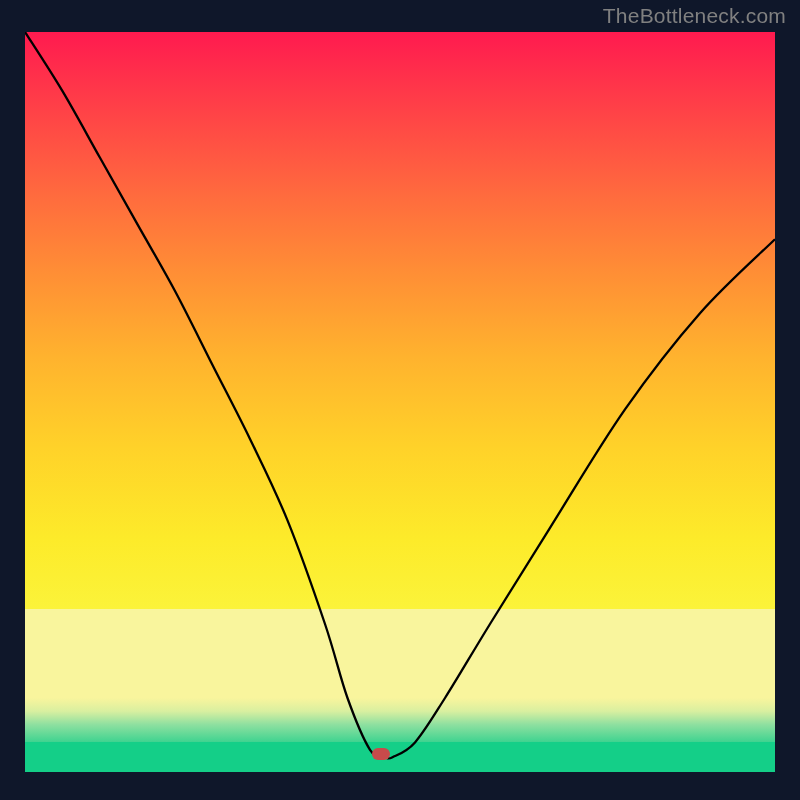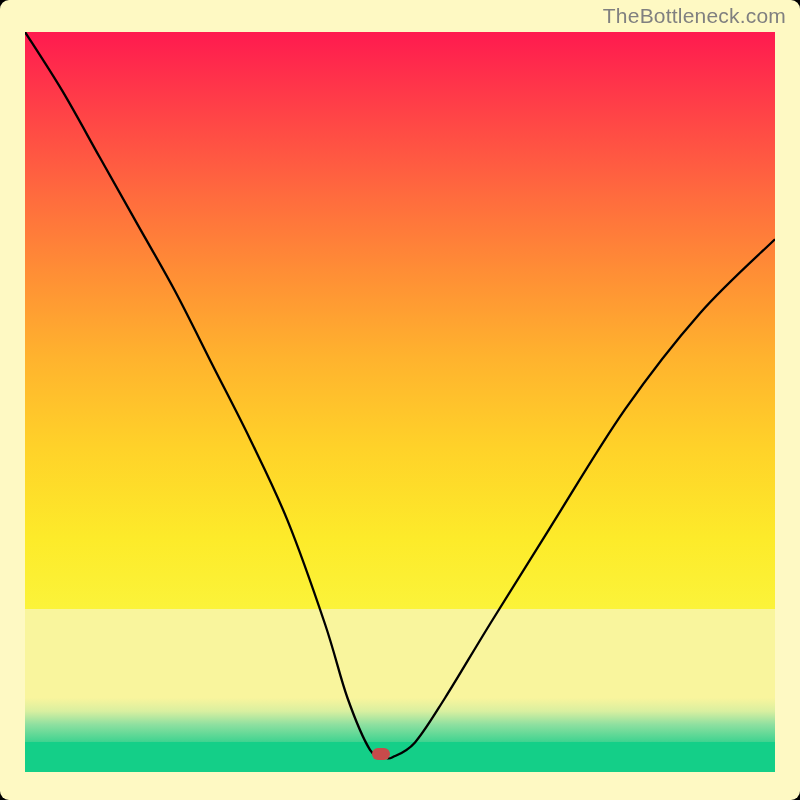--- a/index.html
+++ b/index.html
@@ -8,22 +8,21 @@
     width: 800px;
     height: 800px;
     background: #000;
     overflow: hidden;
     font-family: Arial, Helvetica, sans-serif;
   }
   .frame {
     position: relative;
     width: 800px;
     height: 800px;
-    background: #fef9c3;
-    border-radius: 9px;
+    background: #0f172a;
   }
   .watermark {
     position: absolute;
     top: 4px;
     right: 14px;
     color: #808080;
     font-size: 21px;
     font-weight: 500;
     letter-spacing: 0.2px;
     z-index: 5;

